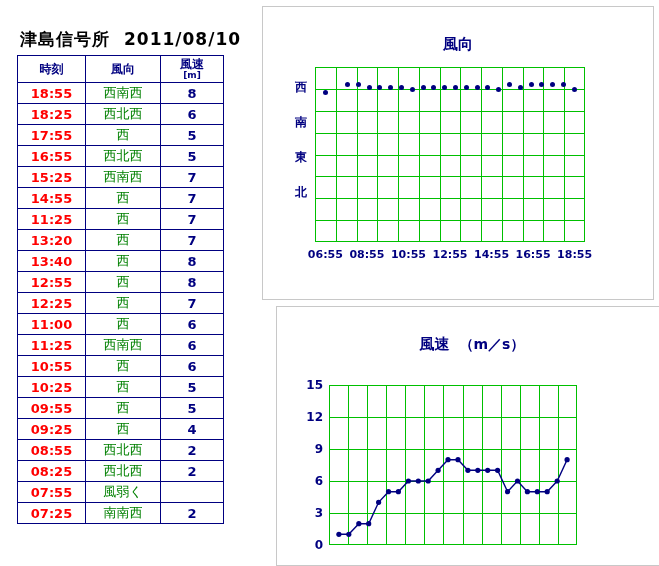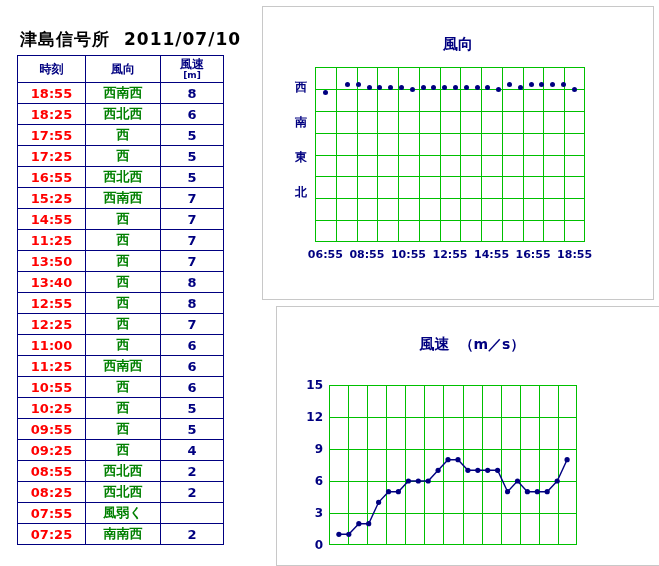--- a/index.html
+++ b/index.html
@@ -35,21 +35,21 @@
   }
   table.obs th{
     color:#000080;font-weight:bold;font-size:12px;height:26px;
     background:#ffffff;line-height:1.05;
   }
   table.obs th .unit{font-size:9px;display:block;}
   col.c-time{width:68px;}
   col.c-dir{width:75px;}
   col.c-spd{width:63px;}
   td.time{color:#ff0000;font-weight:bold;}
-  td.dir{color:#008000;font-weight:bold;}
+  td.dir{color:#008000;font-weight:normal;}
   td.spd{color:#000080;font-weight:bold;}
   
   .panel{
     position:absolute;
     border:1px solid #c8c8c8;
     background:#ffffff;
   }
   #panel-dir{left:262px;top:6px;width:390px;height:292px;}
   #panel-spd{left:276px;top:306px;width:390px;height:258px;}
   .panel-title{
@@ -80,21 +80,21 @@
     transform:translateX(-50%);top:calc(100% + 6px);white-space:nowrap;
   }
   svg.series{position:absolute;left:0;top:0;overflow:visible;}
 </style>
 </head>
 <body>
 
 <div id="left-panel">
 
   <div id="station-header">
-    <span>津島信号所</span><span class="date">2011/07/10</span>
+    <span>津島信号所</span><span class="date">2011/08/10</span>
   </div>
 
   <table class="obs">
     <colgroup>
         <col class="c-time">
         <col class="c-dir">
         <col class="c-spd">
       </colgroup>
     <thead>
       <tr>
@@ -116,46 +116,41 @@
           <td class="time">18:25</td>
           <td class="dir">西北西</td>
           <td class="spd">6</td>
         </tr>
         <tr>
           <td class="time">17:55</td>
           <td class="dir">西</td>
           <td class="spd">5</td>
         </tr>
         <tr>
-          <td class="time">17:25</td>
-          <td class="dir">西</td>
-          <td class="spd">5</td>
-        </tr>
-        <tr>
           <td class="time">16:55</td>
           <td class="dir">西北西</td>
           <td class="spd">5</td>
         </tr>
         <tr>
           <td class="time">15:25</td>
           <td class="dir">西南西</td>
           <td class="spd">7</td>
         </tr>
         <tr>
           <td class="time">14:55</td>
           <td class="dir">西</td>
           <td class="spd">7</td>
         </tr>
         <tr>
           <td class="time">11:25</td>
           <td class="dir">西</td>
           <td class="spd">7</td>
         </tr>
         <tr>
-          <td class="time">13:50</td>
+          <td class="time">13:20</td>
           <td class="dir">西</td>
           <td class="spd">7</td>
         </tr>
         <tr>
           <td class="time">13:40</td>
           <td class="dir">西</td>
           <td class="spd">8</td>
         </tr>
         <tr>
           <td class="time">12:55</td>

